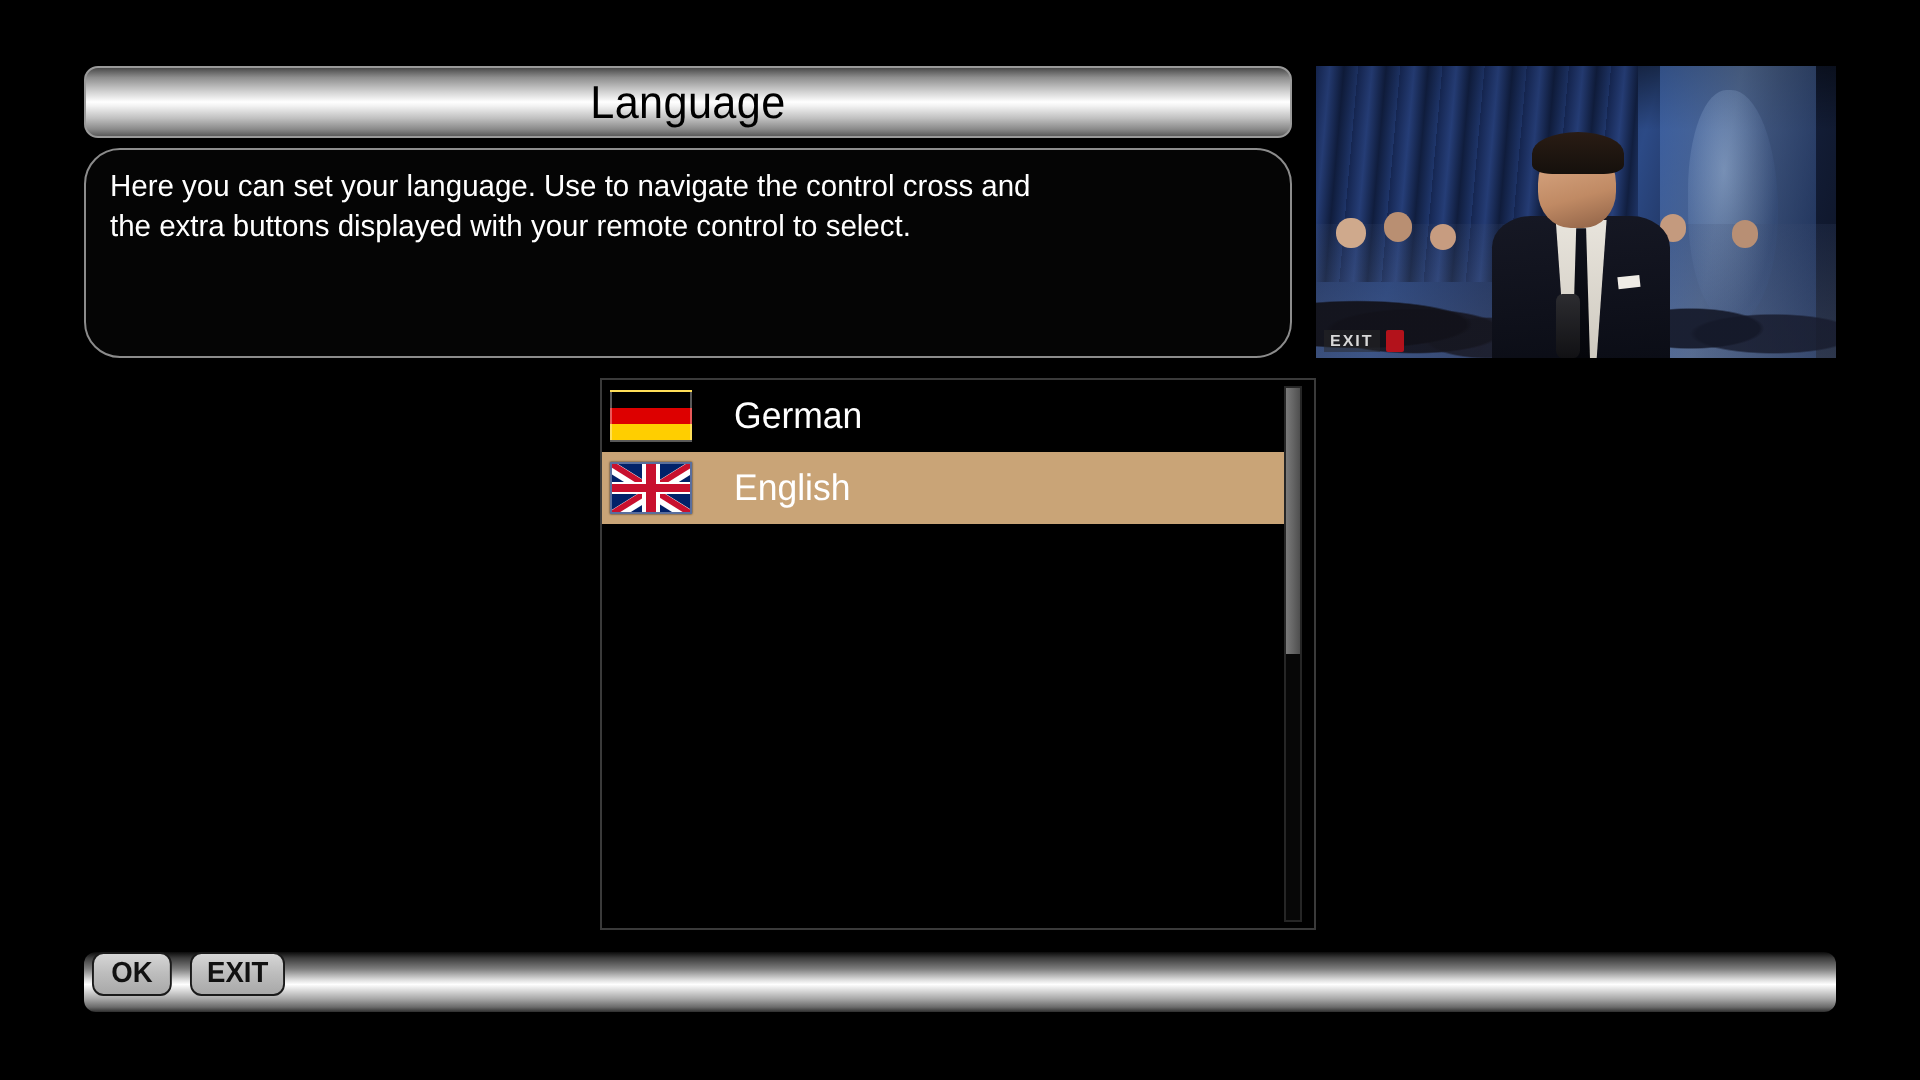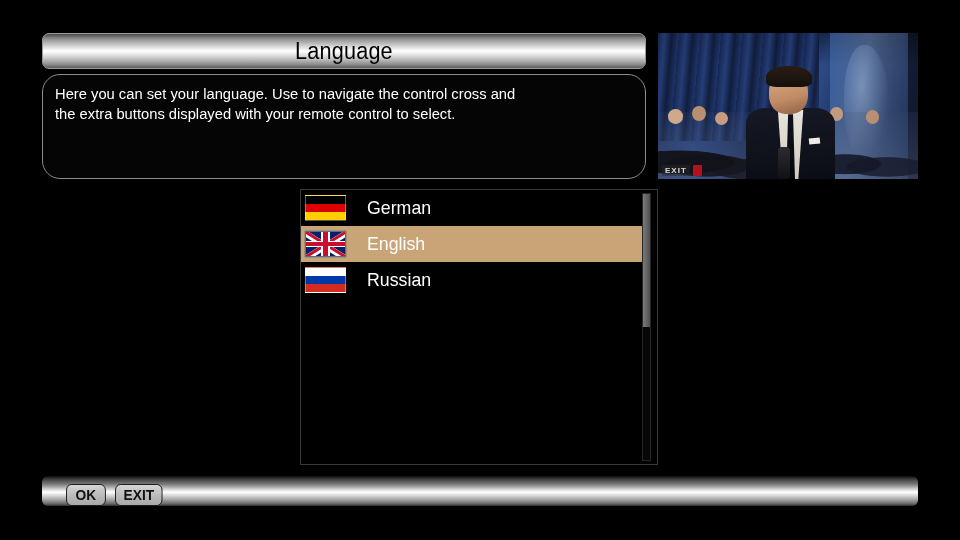--- a/index.html
+++ b/index.html
@@ -196,21 +196,21 @@
     background:linear-gradient(to right,#7a7a7a,#636363 55%,#4e4e4e);
   }
 
   
   .bottom-bar{
     position:absolute; left:42px; top:476px; width:876px; height:30px;
     border-radius:6px;
     background:linear-gradient(to bottom,
       #0a0a0a 0%, #3c3c3c 10%, #7d7d7d 28%, #dcdcdc 46%, #ffffff 54%,
       #e2e2e2 62%, #a8a8a8 78%, #6a6a6a 92%, #2e2e2e 100%);
-    display:flex; align-items:flex-end; padding-left:24px; gap:7px;
+    display:flex; align-items:flex-start; padding-left:4px; gap:7px;
     overflow:hidden;
   }
   .sbtn{
     min-width:42px; height:22px; padding:0 8px;
     border:1.6px solid #1a1a1a; border-radius:6px;
     background:linear-gradient(to bottom,#d6d6d6,#bdbdbd 48%,#a8a8a8);
     display:flex; align-items:center; justify-content:center;
     font-size:14.5px; font-weight:700; color:#111;
     font-family:"Liberation Sans", sans-serif;
     transform:scaleX(0.95); transform-origin:left center;
@@ -276,24 +276,20 @@
             <i class="uk-rv"></i>
             <i class="uk-rh"></i>
         </span>
         <span class="lang-label">English</span>
       </div>
 
 
 
 
 
-      <div class="lang-row">
-        <span class="flag flag-ru"></span>
-        <span class="lang-label">Russian</span>
-      </div>
 
     </div>
 
     <div class="scrollbar">
       <div class="scroll-thumb" style="height: 50%;"></div>
     </div>
   </div>
 
   <div class="bottom-bar">
     <div class="sbtn">OK</div>

